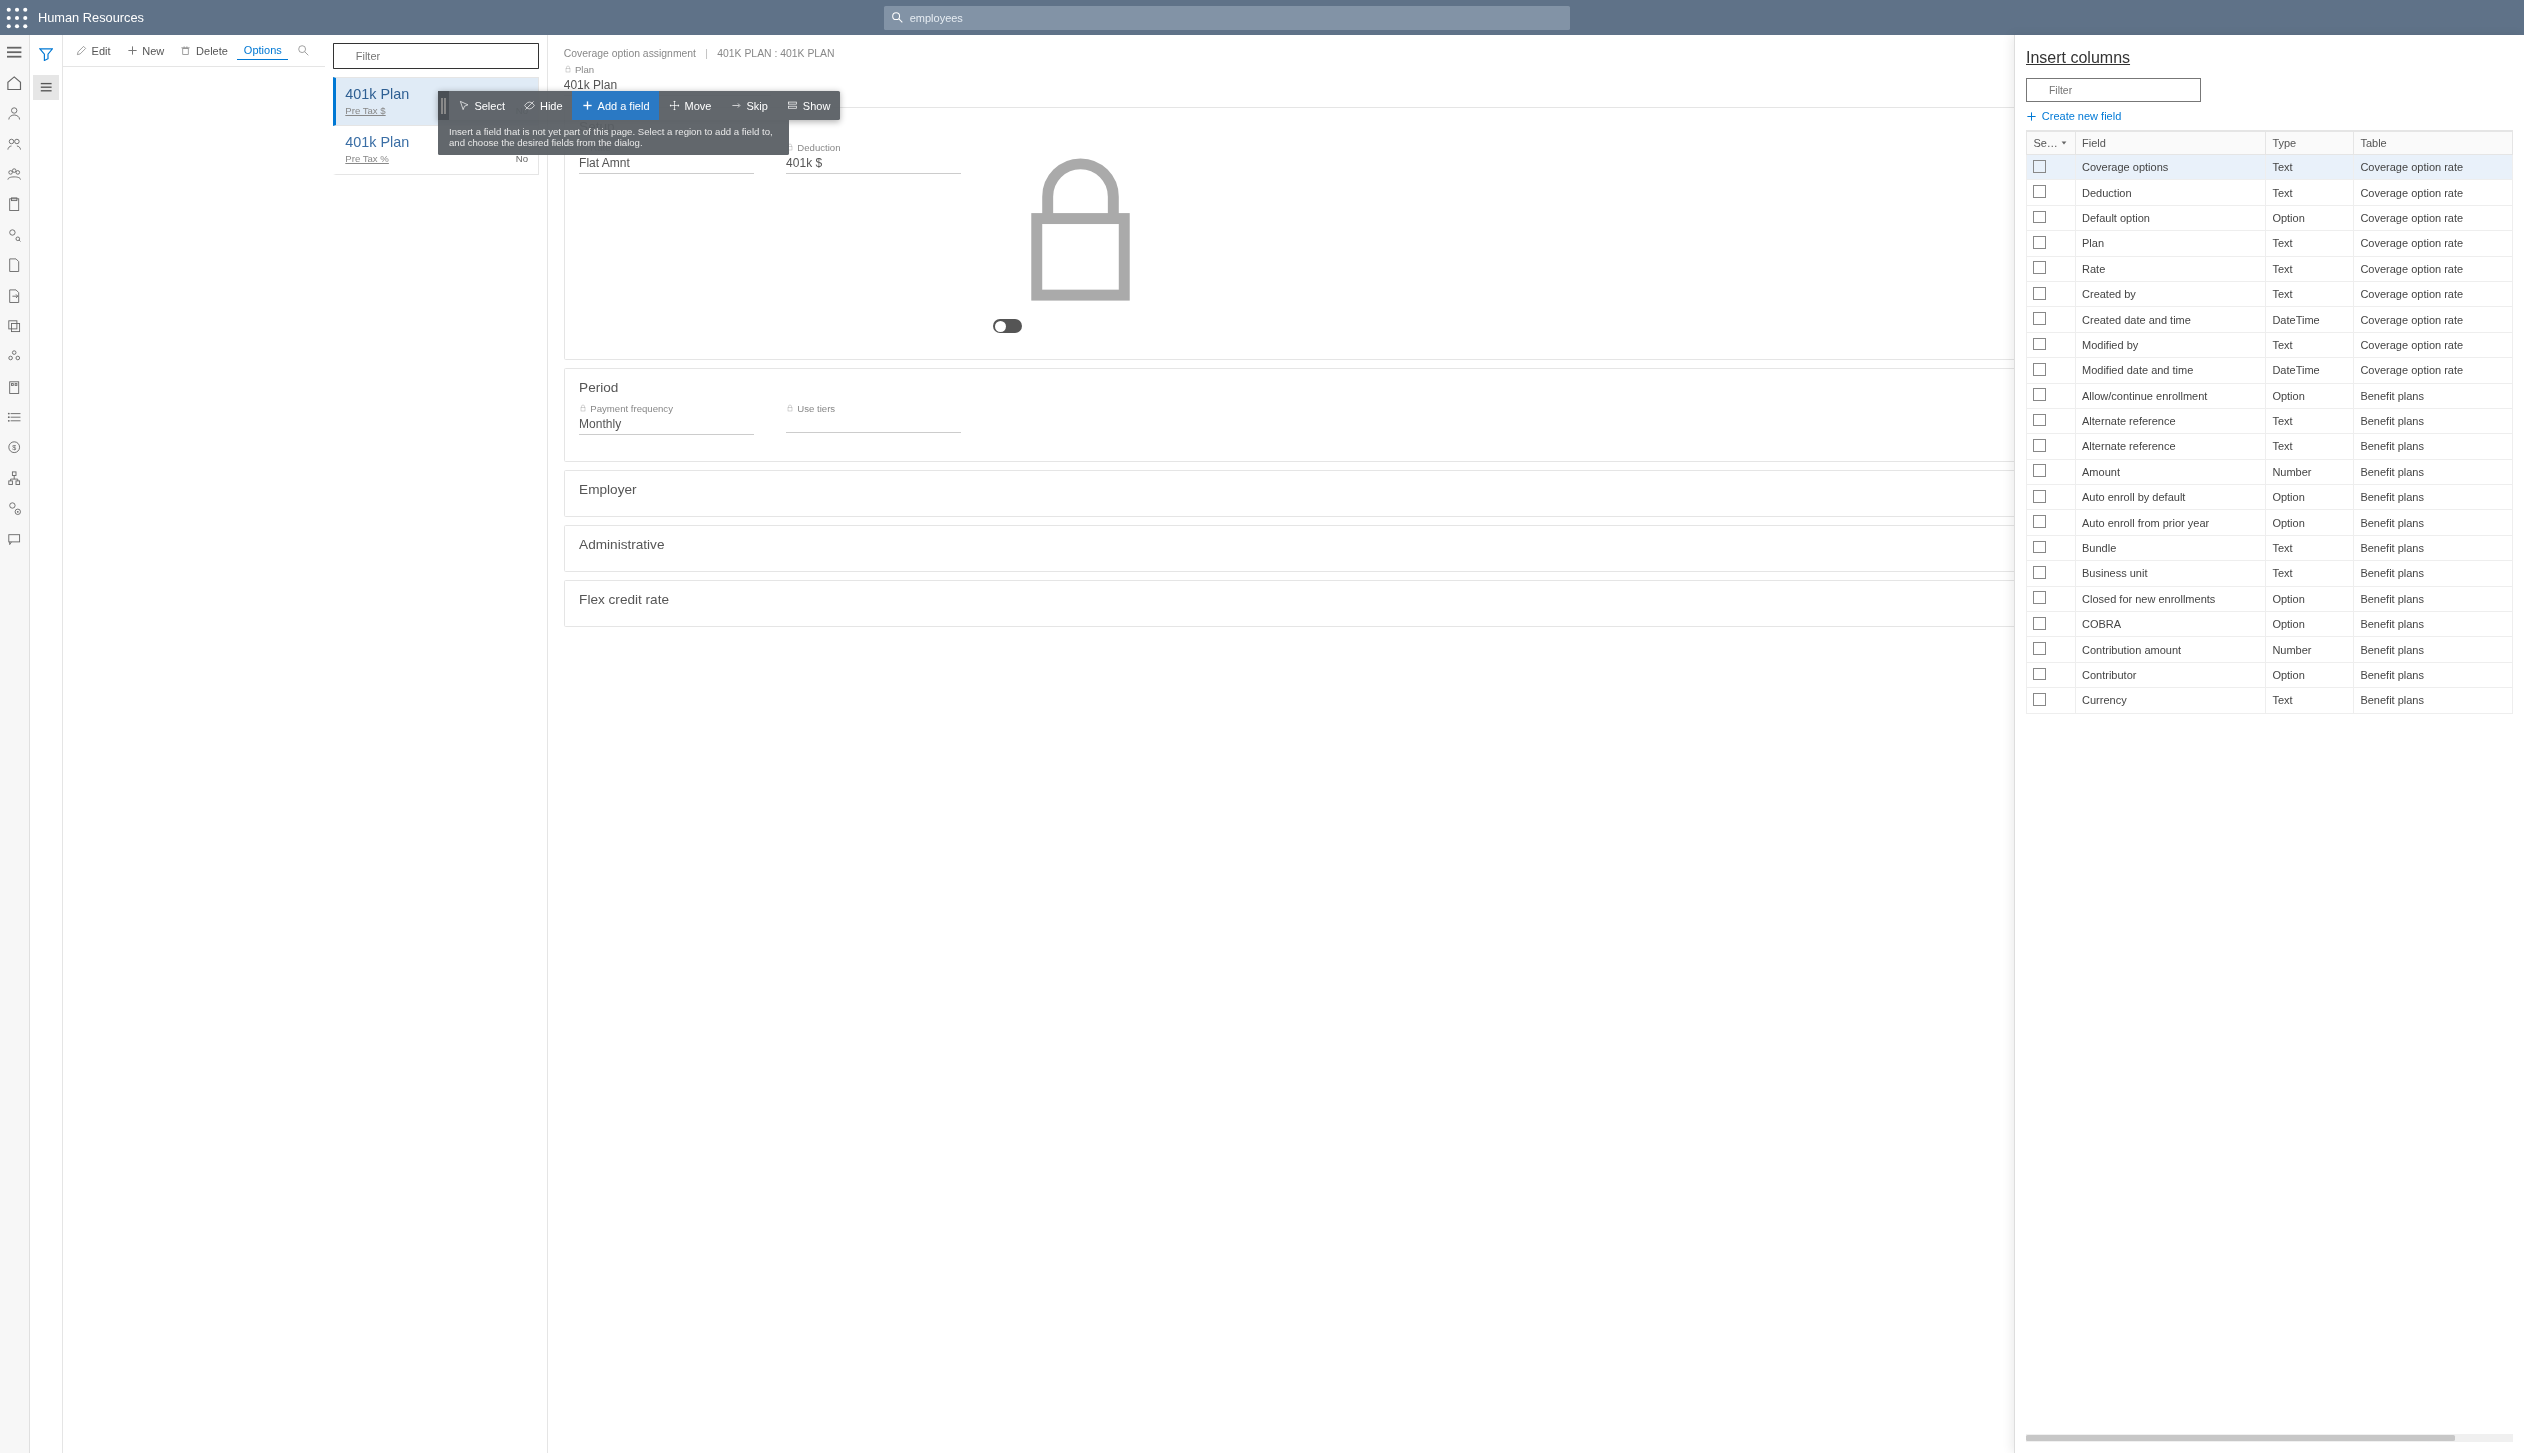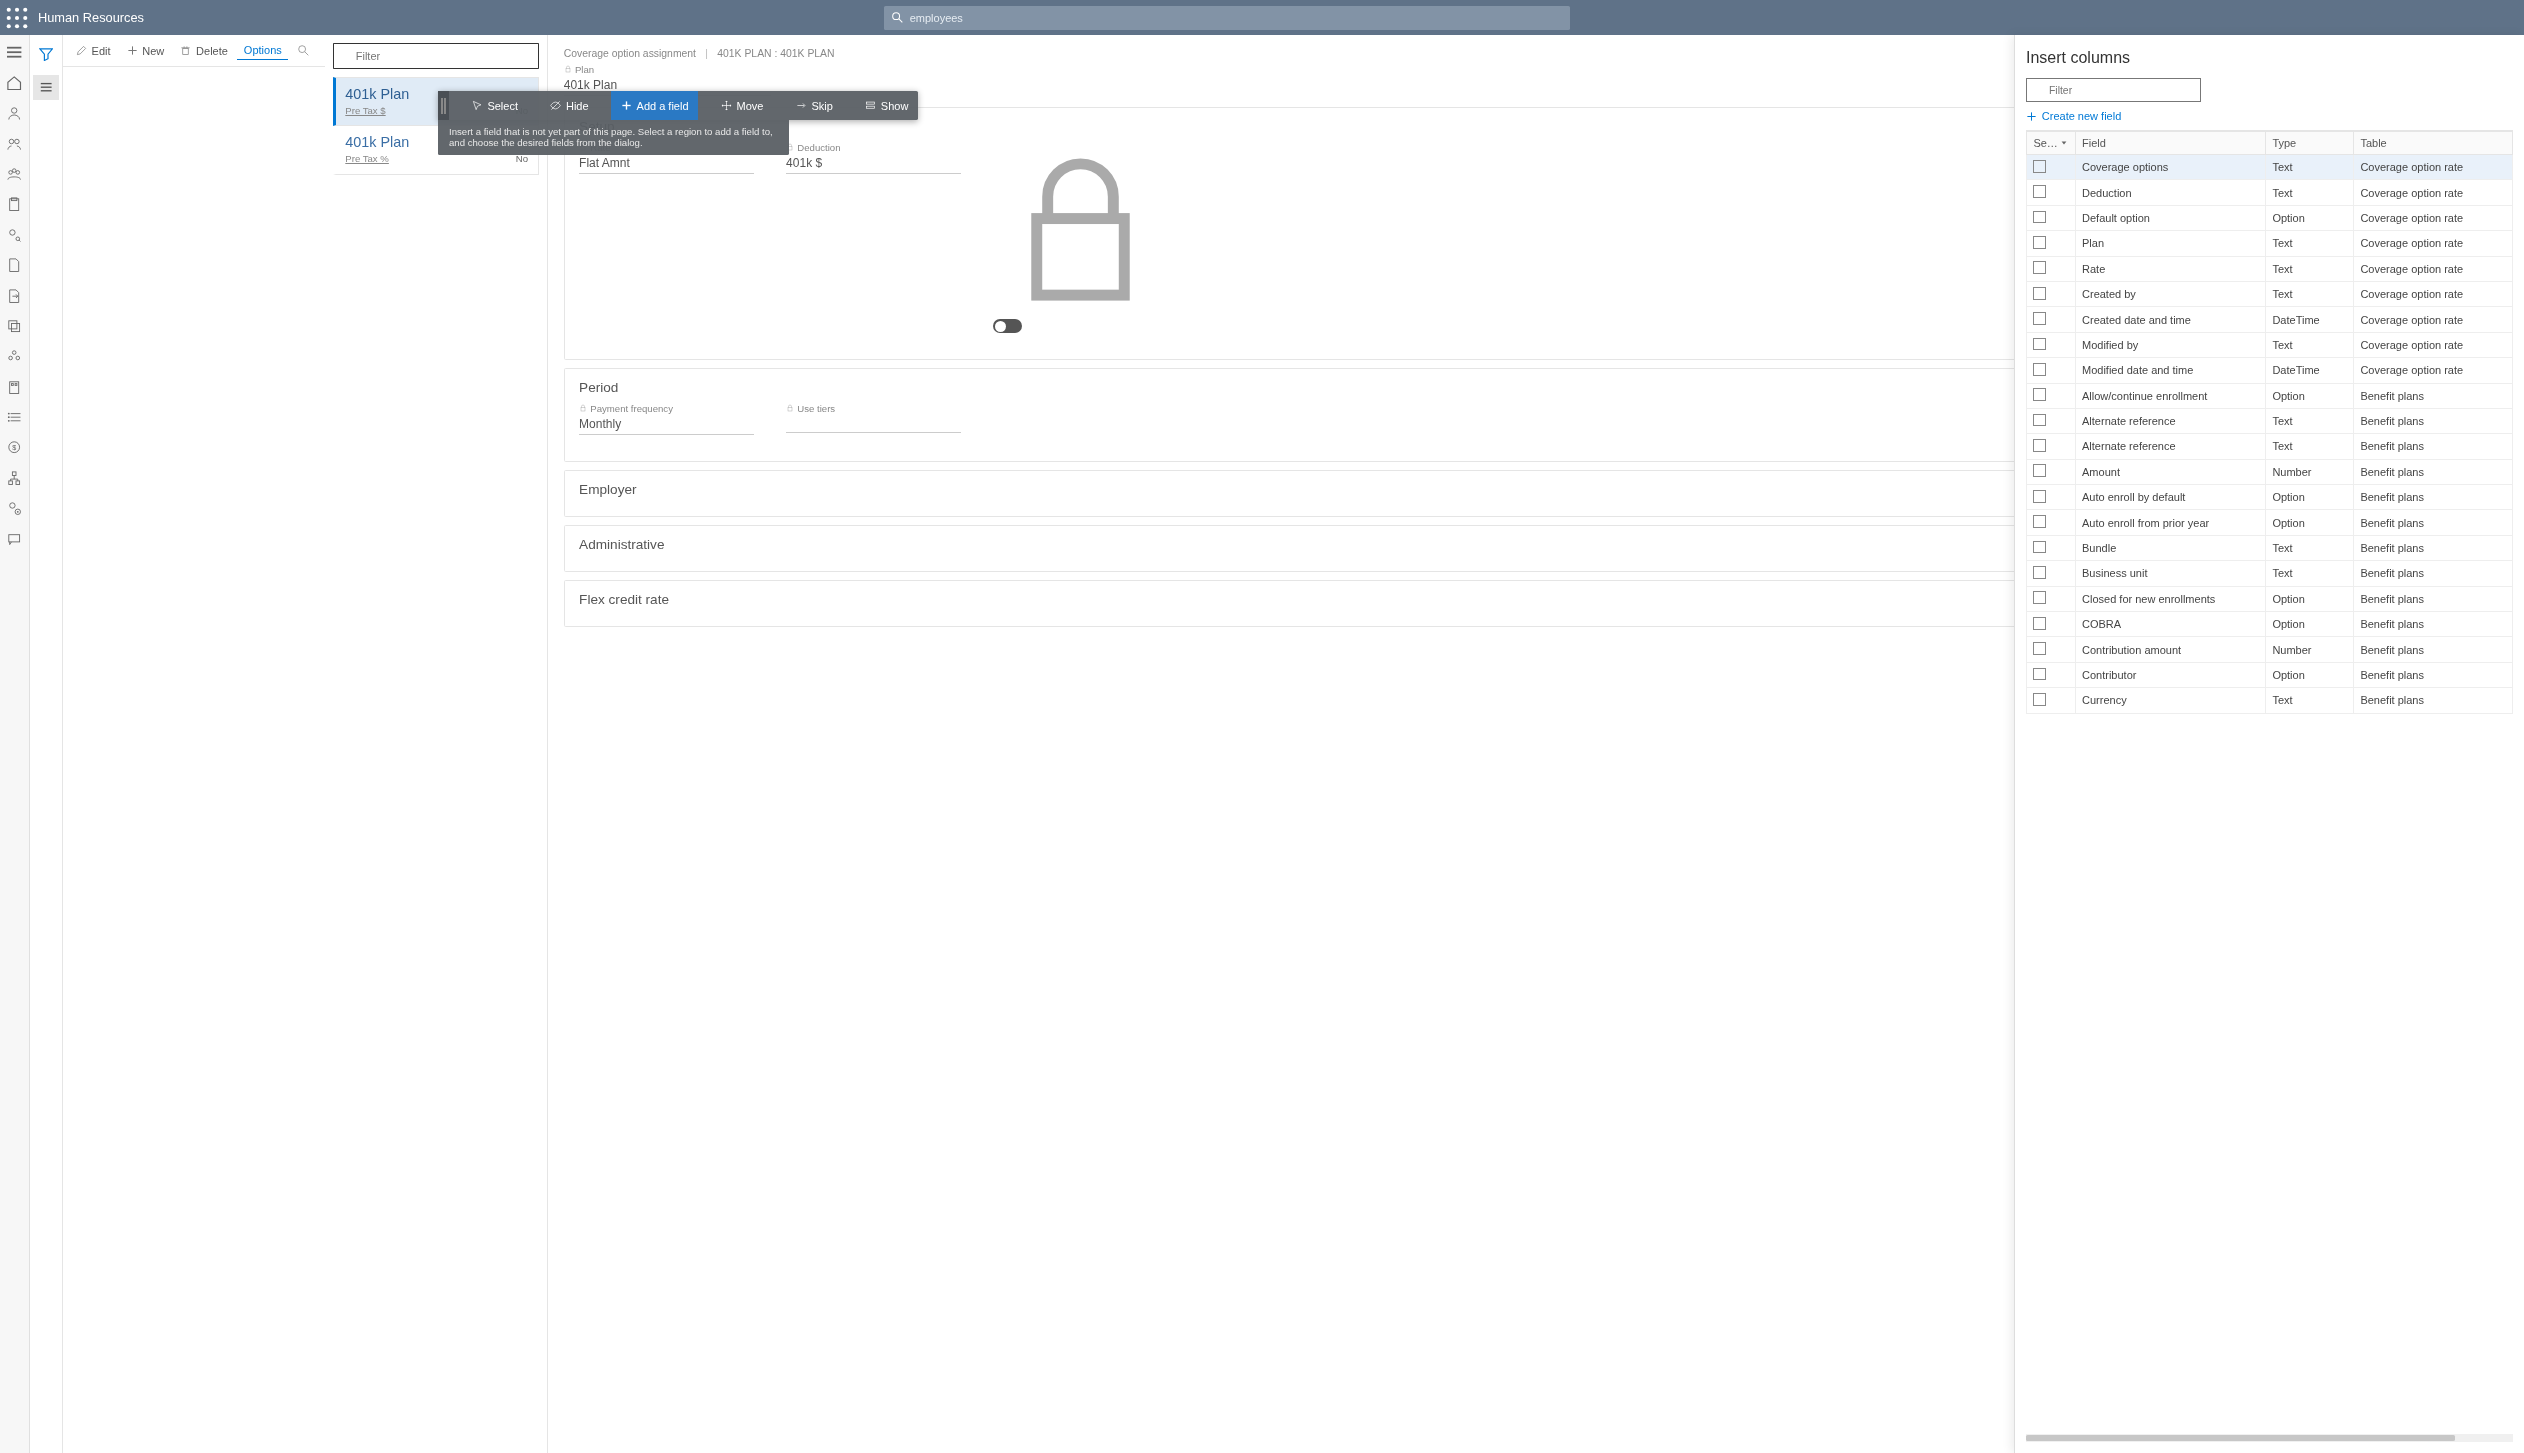--- a/index.html
+++ b/index.html
@@ -76,39 +76,39 @@
   .section-title { font-size: 13.6px; color: #555; margin-bottom: 8px; }
   .section.collapsed { padding:11px 14.4px; }
 
   .toggle-field { display:flex; flex-direction:column; min-width:175px; }
   .toggle { width:29px; height:14.4px; background:#555; border-radius:7.2px; position:relative; }
   .toggle::after { content:""; position:absolute; left:1.6px; top:1.6px; width:11px; height:11px; background:#fff; border-radius:50%; }
 
   
   .float-toolbar {
     position: absolute; top: 56px; left: 375px; background: rgba(90,95,100,0.95); color: #fff;
-    border-radius: 1.6px; display: flex; align-items: center; height: 29px; box-shadow: 0 1.6px 6.4px rgba(0,0,0,0.3); z-index:30;gap:13px;
+    border-radius: 1.6px; display: flex; align-items: center; height: 29px; box-shadow: 0 1.6px 6.4px rgba(0,0,0,0.3); z-index:30;
   }
   .float-toolbar .handle { width: 11px; height: 29px; background: #4a4f55; display:flex; align-items:center; justify-content:center; }
   .float-toolbar .handle div { width:1.6px; height:16px; background:#888; margin:0 0.8px; }
   .float-toolbar .ft-btn { display: flex; align-items: center; gap: 4.8px; padding: 0 9.6px; height: 100%; cursor: pointer; font-size: 11px; }
   .float-toolbar .ft-btn svg { width: 11px; height: 11px; fill: #fff; }
   .float-toolbar .ft-btn.primary { background: #2a79c4; }
   .float-tooltip {
     position: absolute; top: 85px; left: 375px; background: rgba(90,95,100,0.95); color: #e8e8e8;
     padding: 6.4px 11px; font-size: 9.6px; max-width: 351px; border-radius: 0 0 1.6px 1.6px; z-index:30;
   }
 
   
   .insert-panel {
     position: absolute; top: 0; right: 0; bottom: 0; width: 510px; background: #fff;
     border-left: 0.8px solid #ddd; box-shadow: -3.2px 0 9.6px rgba(0,0,0,0.08); display: flex; flex-direction: column; z-index:40;
     padding: 14.4px 11px 11px 11px;
   }
-  .insert-panel h2 { font-size: 16px; font-weight: 400; color: #333; margin-bottom: 11px; }
+  .insert-panel h2 { font-size: 16px; font-weight: 400; color: #333; margin-bottom: 11px; text-decoration: underline; }
   .insert-panel .panel-filter { width: 175px; height: 24px; border: 0.8px solid #777; padding: 0 6.4px 0 22px; font-size: 10.4px; position:relative; }
   .insert-panel .panel-filter-wrap { position:relative; margin-bottom:8px; }
   .insert-panel .panel-filter-wrap svg { position:absolute; left:4.8px; top:6.4px; width:11px; height:11px; fill:#888; }
   .insert-panel .create-link { color: #0079d6; font-size: 11px; display: flex; align-items: center; gap: 4.8px; cursor: pointer; margin-bottom: 8px; }
   .insert-panel .create-link svg { width: 11px; height: 11px; fill: #0079d6; }
 
   .insert-table { flex: 1; overflow: auto; border-top: 0.8px solid #e5e5e5; }
   .insert-table table { width: 100%; border-collapse: collapse; font-size: 11px; }
   .insert-table th { text-align: left; font-weight: 400; color: #555; padding: 4.8px 6.4px; border: 0.8px solid #e5e5e5; background: #fafafa; position:sticky; top:0; }
   .insert-table td { padding: 4.8px 6.4px; border: 0.8px solid #eee; color: #444; }

